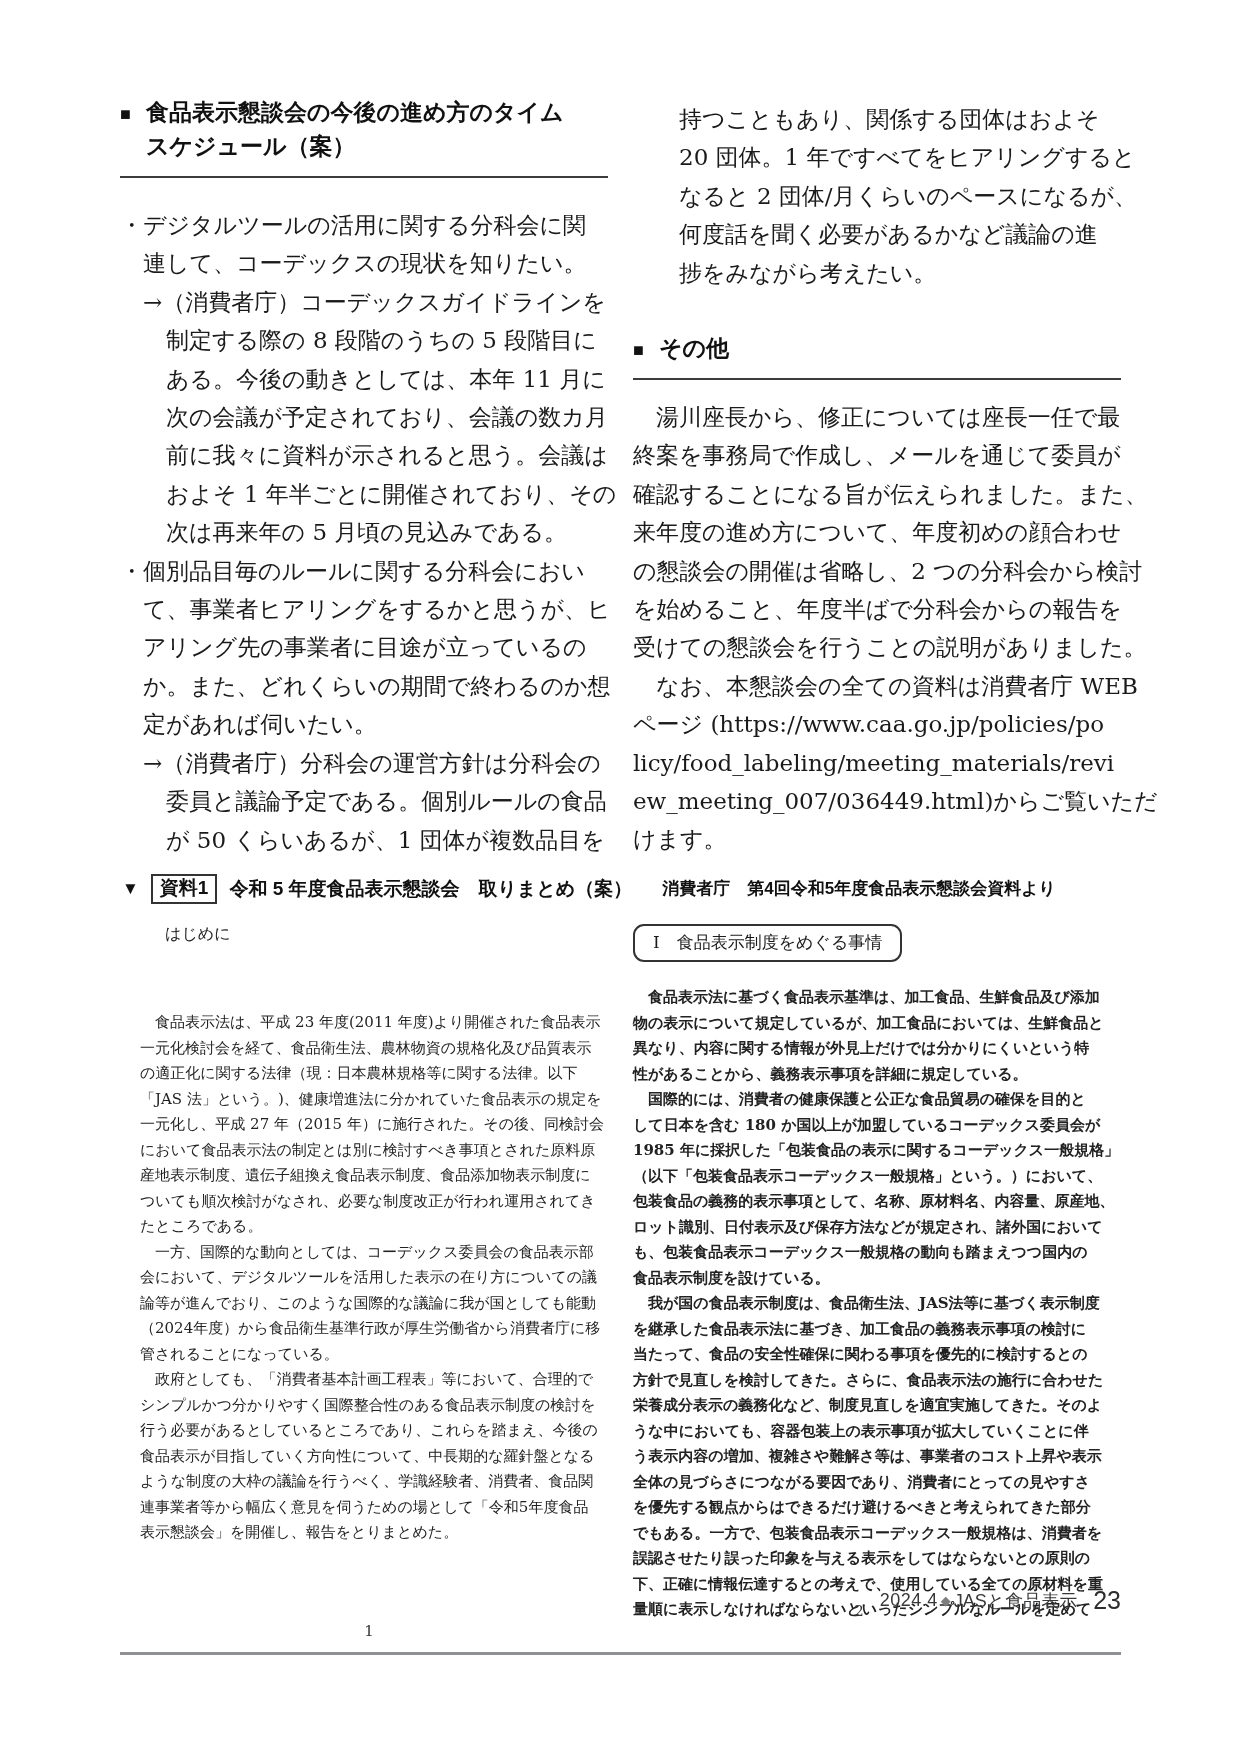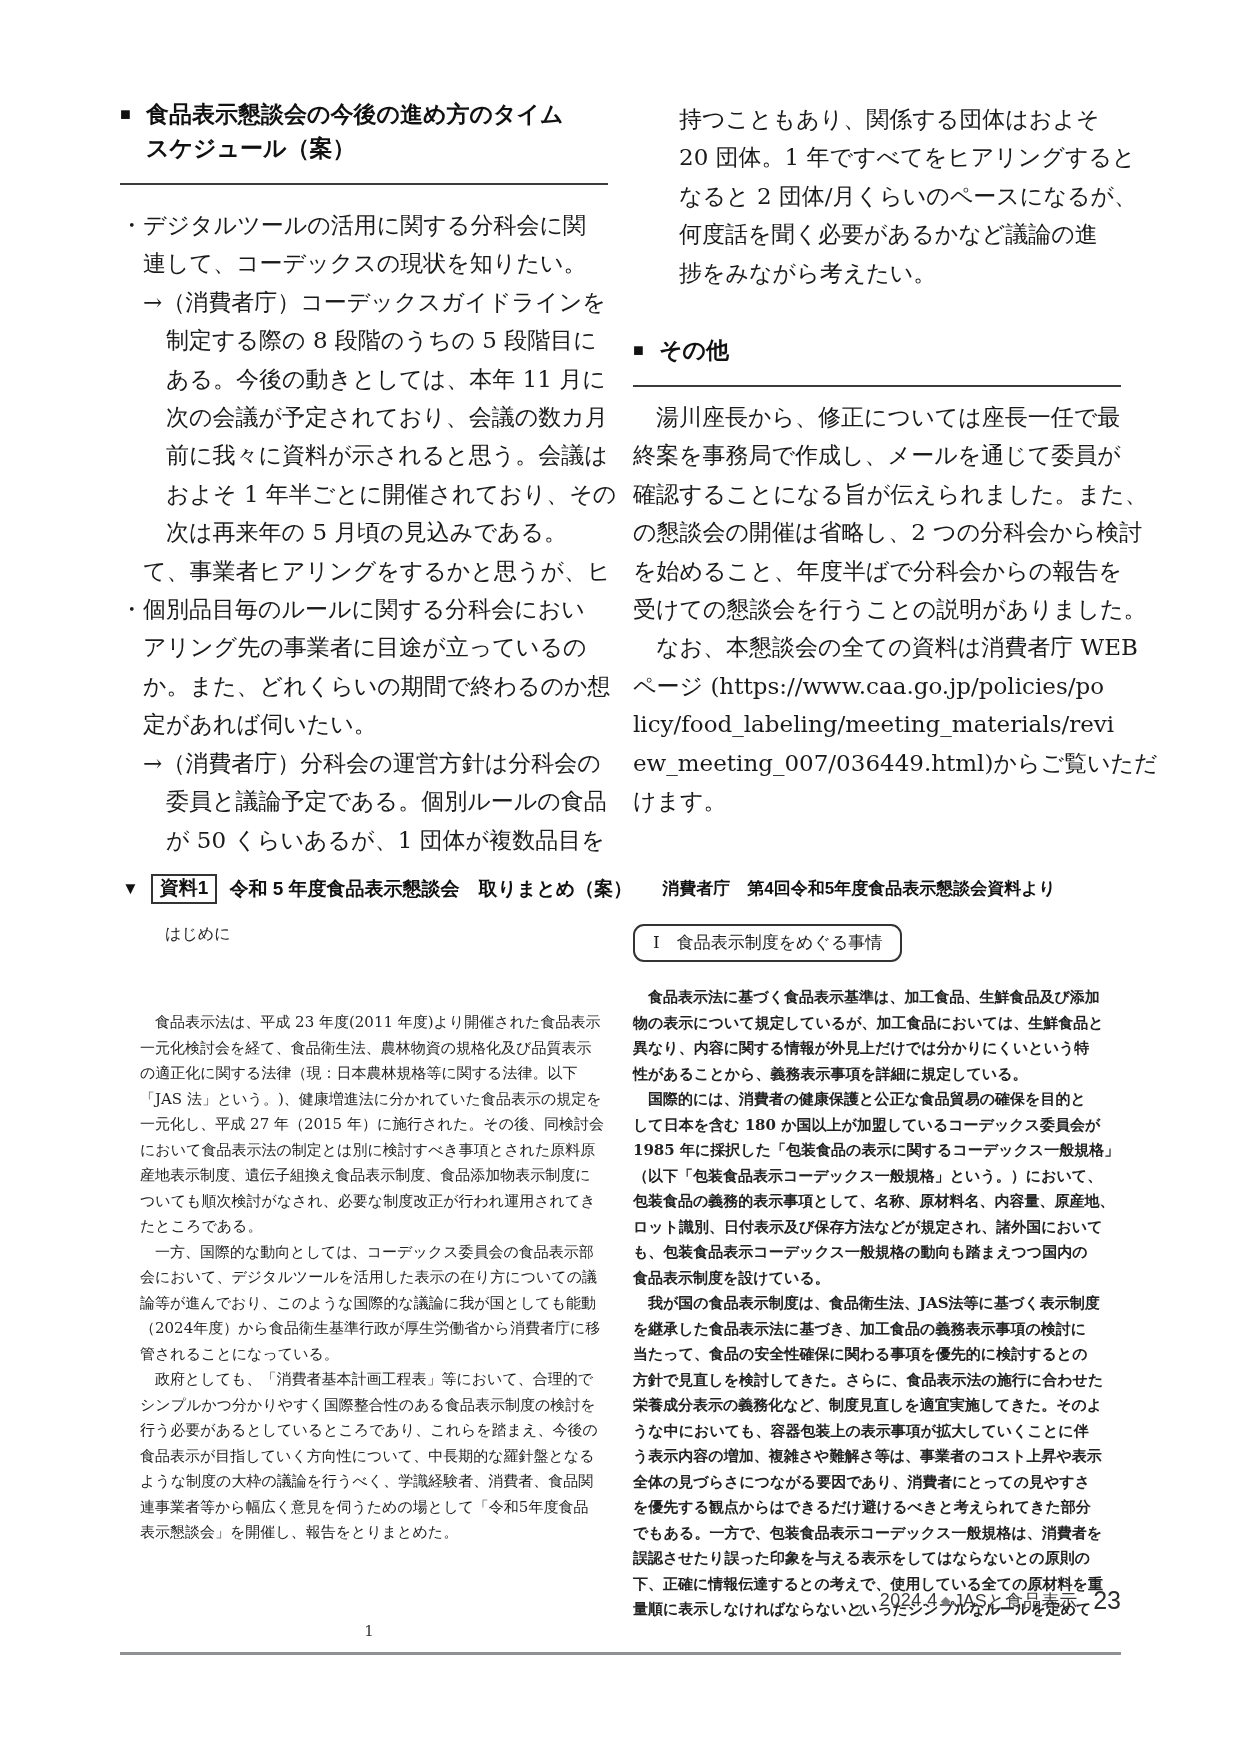--- a/index.html
+++ b/index.html
@@ -10,21 +10,21 @@
   }
 
   
   .sec-head {
     position:absolute; display:flex; gap:15px; align-items:flex-start;
     font-family:"Liberation Sans","DejaVu Sans",sans-serif;
     font-weight:bold; font-size:23px; line-height:34px;
     border-bottom:2px solid #3c3c3c; color:#111;
   }
   .sec-head .sq { font-size:18px; line-height:34px; }
-  .sec-head .txt { white-space:pre-line; padding-bottom:18px; }
+  .sec-head .txt { white-space:pre-line; padding-bottom:11px;font-family:Liberation Mono, monospace; }
 
   
   .blines { position:absolute; font-size:23px; line-height:38.4px; color:#1a1a1a; }
   .blines > div { white-space:nowrap; }
 
   
   .xlines { position:absolute; font-size:15px; line-height:25.5px; color:#222; }
   .xlines > div { white-space:nowrap; }
 
   .band {
@@ -70,22 +70,22 @@
   <div class="blines" style="left:120px; top:206px; width:500px;">
       <div>・デジタルツールの活用に関する分科会に関</div>
       <div>　連して、コーデックスの現状を知りたい。</div>
       <div>　→（消費者庁）コーデックスガイドラインを</div>
       <div>　　制定する際の 8 段階のうちの 5 段階目に</div>
       <div>　　ある。今後の動きとしては、本年 11 月に</div>
       <div>　　次の会議が予定されており、会議の数カ月</div>
       <div>　　前に我々に資料が示されると思う。会議は</div>
       <div>　　およそ 1 年半ごとに開催されており、その</div>
       <div>　　次は再来年の 5 月頃の見込みである。</div>
+      <div>・個別品目毎のルールに関する分科会におい</div>
       <div>　て、事業者ヒアリングをするかと思うが、ヒ</div>
-      <div>・個別品目毎のルールに関する分科会におい</div>
       <div>　アリング先の事業者に目途が立っているの</div>
       <div>　か。また、どれくらいの期間で終わるのか想</div>
       <div>　定があれば伺いたい。</div>
       <div>　→（消費者庁）分科会の運営方針は分科会の</div>
       <div>　　委員と議論予定である。個別ルールの食品</div>
       <div>　　が 50 くらいあるが、1 団体が複数品目を</div>
     </div>
 
   <div class="blines" style="left:633px; top:100px; width:500px;">
       <div>　　持つこともあり、関係する団体はおよそ</div>
@@ -97,20 +97,21 @@
 
   <div class="sec-head" style="left:633px; top:333px; width:488px;">
     <span class="sq">■</span>
     <span class="txt">その他</span>
   </div>
 
   <div class="blines" style="left:633px; top:398px; width:500px;">
       <div>　湯川座長から、修正については座長一任で最</div>
       <div>終案を事務局で作成し、メールを通じて委員が</div>
       <div>確認することになる旨が伝えられました。また、</div>
+      <div>来年度の進め方について、年度初めの顔合わせ</div>
       <div>の懇談会の開催は省略し、2 つの分科会から検討</div>
       <div>を始めること、年度半ばで分科会からの報告を</div>
       <div>受けての懇談会を行うことの説明がありました。</div>
       <div>　なお、本懇談会の全ての資料は消費者庁 WEB</div>
       <div>ページ (https://www.caa.go.jp/policies/po</div>
       <div>licy/food_labeling/meeting_materials/revi</div>
       <div>ew_meeting_007/036449.html)からご覧いただ</div>
       <div>けます。</div>
     </div>
 

